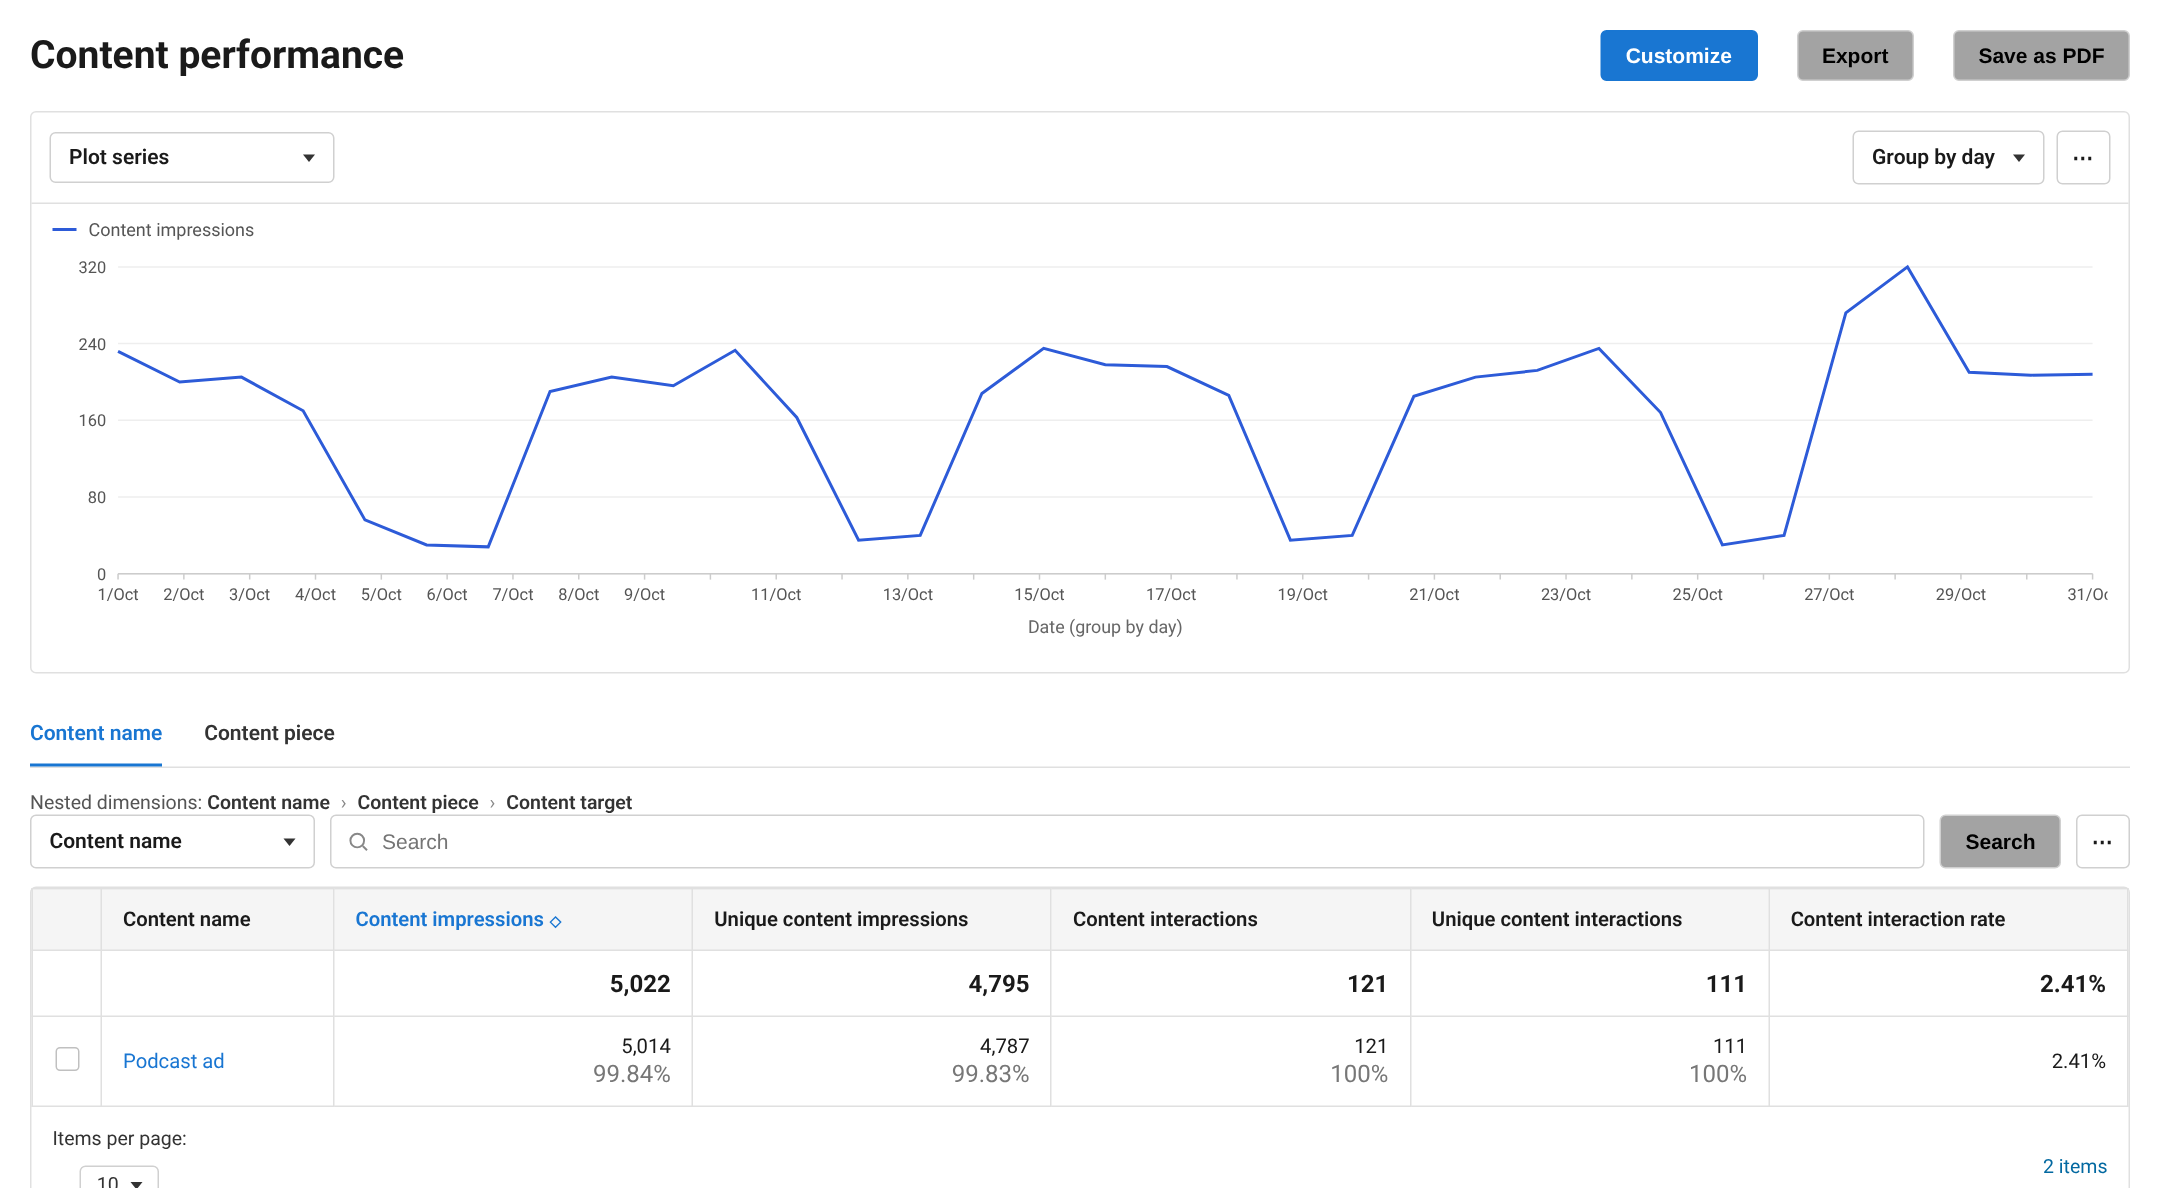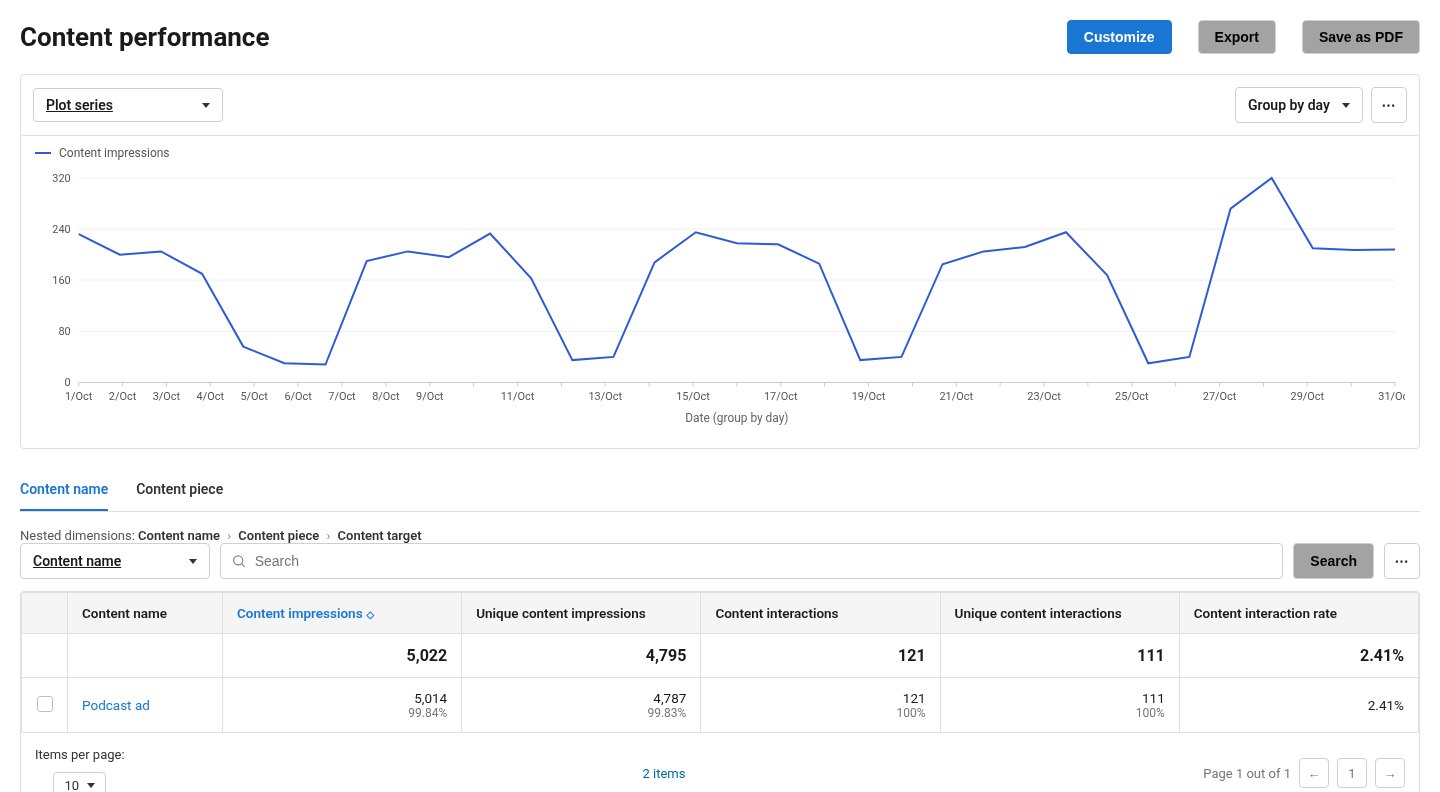--- a/index.html
+++ b/index.html
@@ -56,21 +56,21 @@
   gap: 12px;
   border: 1px solid #d0d0d0;
   background: #fff;
   border-radius: 4px;
   padding: 8px 12px;
   font-size: 14px;
   font-weight: 600;
   cursor: pointer;
   min-width: 110px;
 }
-.select-wide { min-width: 190px; text-decoration: underline; }
+.select-wide { min-width: 190px; }
 .chevron-down {
   width: 0; height: 0;
   border-left: 4px solid transparent;
   border-right: 4px solid transparent;
   border-top: 5px solid #333;
 }
 .icon-btn {
   border: 1px solid #d0d0d0;
   background: #fff;
   border-radius: 4px;
@@ -176,21 +176,21 @@
 .num-col { text-align: right; }
 .data-table .totals td {
   font-weight: 700;
   font-size: 16px;
   text-align: right;
 }
 .data-table .totals td.first-cell { text-align: left; }
 .link { color: #1976d2; cursor: pointer; }
 .sort-col { color: #1976d2; }
 .sort-ind { font-size: 10px; margin-left: 4px; }
-.sub-val { font-size: 12px; color: #777; display: block; }
+.sub-val { font-size: 16px; color: #777; display: block; }
 .checkbox-cell { width: 46px; text-align: center; }
 .check {
   width: 16px; height: 16px;
   border: 1px solid #c0c0c0;
   border-radius: 3px;
   display: inline-block;
 }
 
 .table-footer {
   display: flex;
@@ -422,25 +422,15 @@
     </table>
     <div class="table-footer">
       <div class="footer-left">
         <span>Items per page:</span>
         <div class="select-sm">
           <span>10</span>
           <span class="chevron-down"></span>
         </div>
       </div>
       <div class="footer-center">2 items</div>
-      <div class="footer-right">
-        <span>Page 1 out of 1</span>
-        <div class="pager-btn">
-          <span>←</span>
-        </div>
-        <div class="pager-btn">1</div>
-        <div class="pager-btn">
-          <span>→</span>
-        </div>
-      </div>
     </div>
   </div>
 </div>
 
 </body></html>

